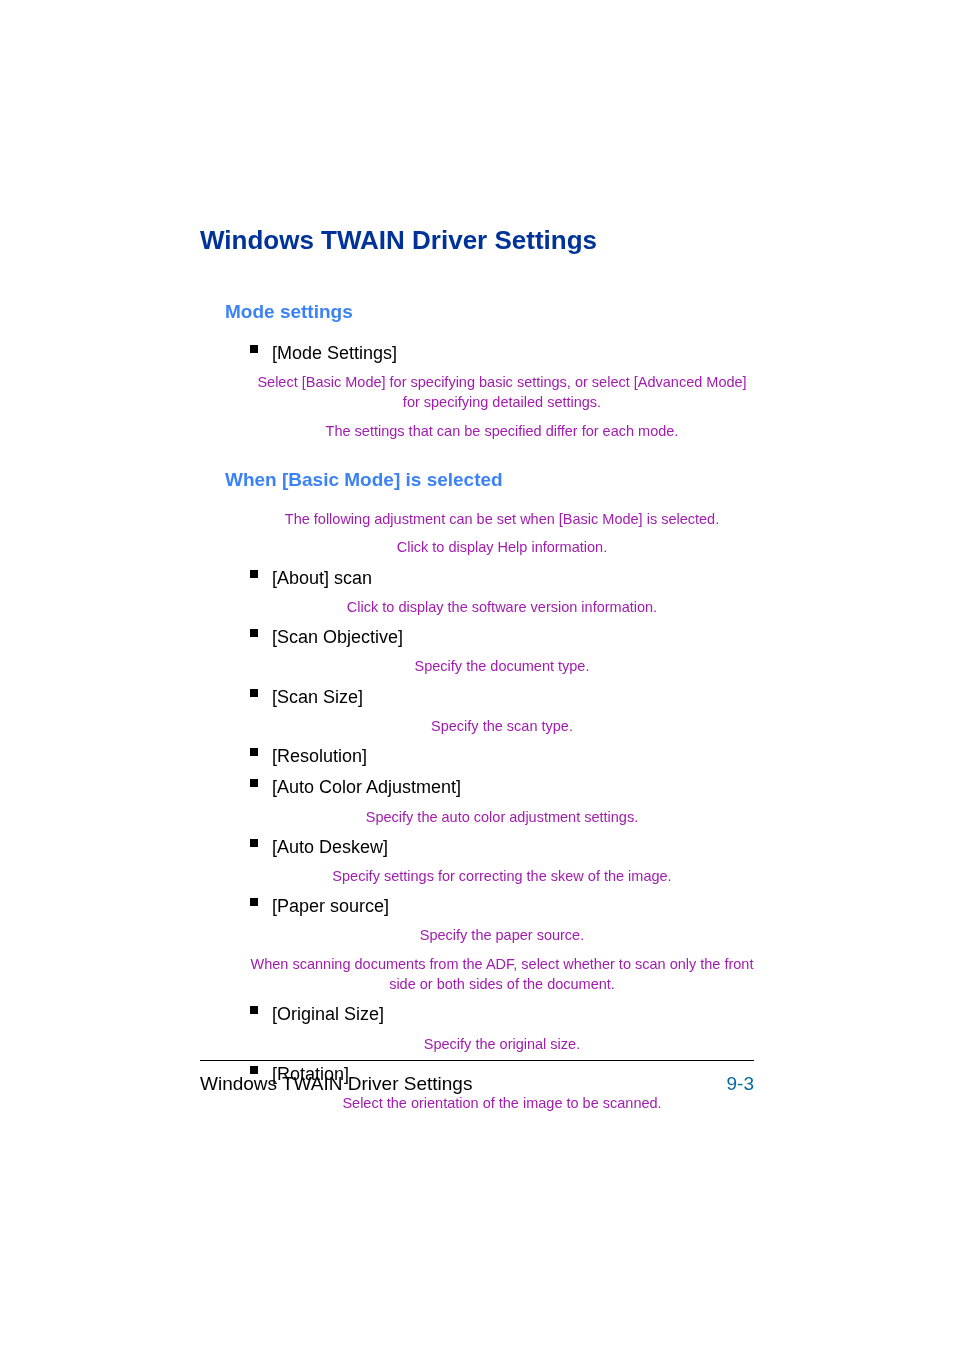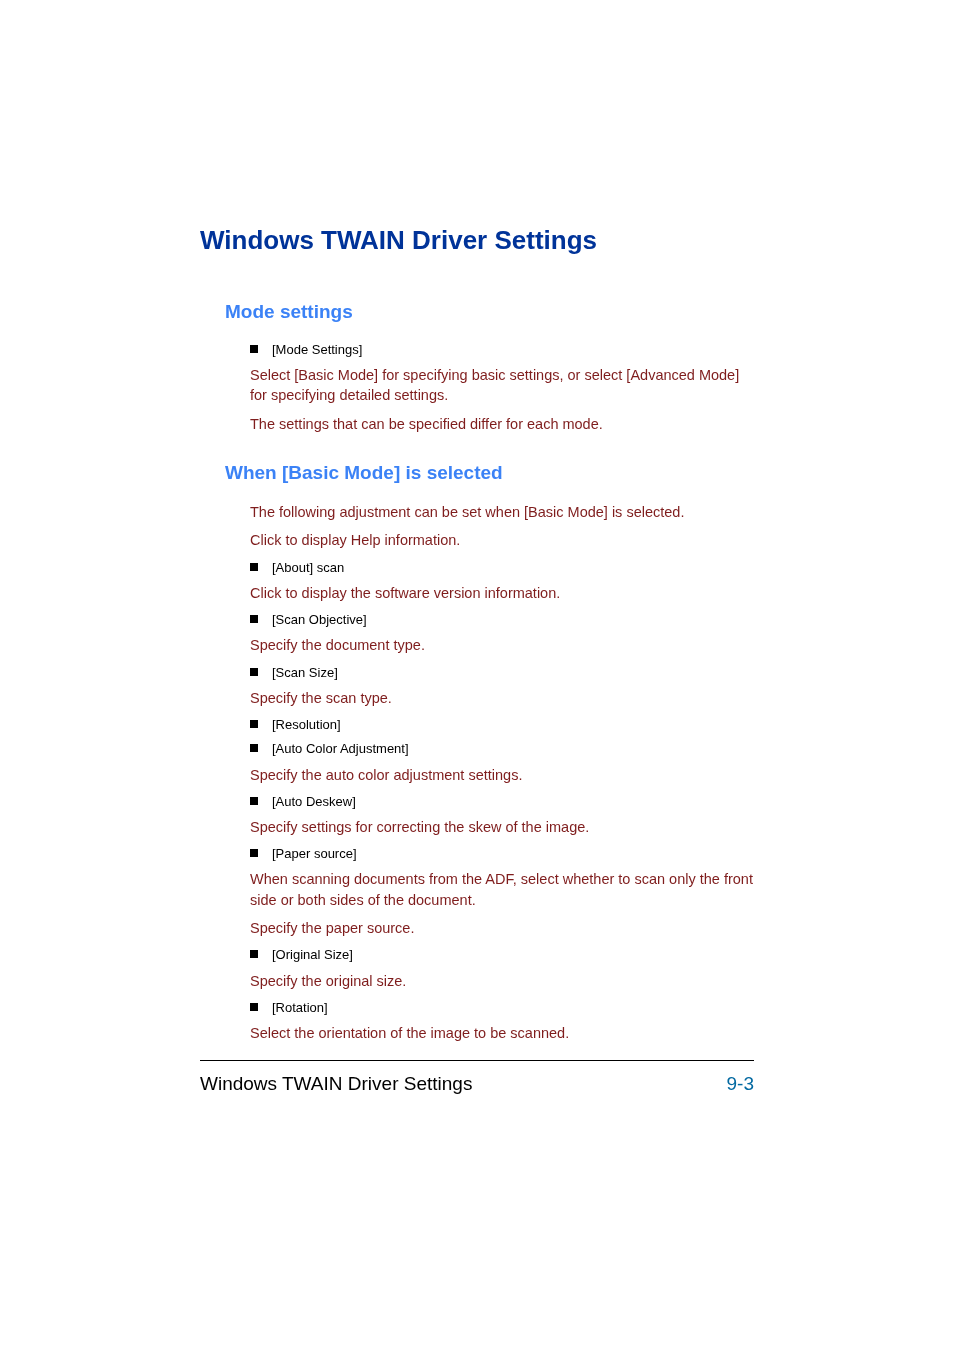--- a/index.html
+++ b/index.html
@@ -41,30 +41,31 @@
     }
     .bullet-square {
       width: 8px;
       height: 8px;
       background: #000000;
       margin-top: 4px;
       margin-right: 14px;
       flex-shrink: 0;
     }
     .bullet-text {
-      font-size: 13px;
+      font-size: 18px;
       color: #000000;
       line-height: 1.4;
     }
     .body-text {
       font-size: 14.5px;
-      color: #7f1d1d;
+      color: #a21caf;
       line-height: 1.4;
       margin-left: 50px;
       margin-bottom: 8px;
+      text-align: center;
     }
     .footer {
       position: absolute;
       bottom: 255px;
       left: 200px;
       right: 200px;
     }
     .footer-line {
       border: none;
       border-top: 1px solid #000000;
@@ -138,22 +139,22 @@
     <div class="bullet-item">
       <div class="bullet-square"></div>
       <div class="bullet-text">[Auto Deskew]</div>
     </div>
     <p class="body-text">Specify settings for correcting the skew of the image.</p>
 
     <div class="bullet-item">
       <div class="bullet-square"></div>
       <div class="bullet-text">[Paper source]</div>
     </div>
+    <p class="body-text">Specify the paper source.</p>
     <p class="body-text">When scanning documents from the ADF, select whether to scan only the front side or both sides of the document.</p>
-    <p class="body-text">Specify the paper source.</p>
 
     <div class="bullet-item">
       <div class="bullet-square"></div>
       <div class="bullet-text">[Original Size]</div>
     </div>
     <p class="body-text">Specify the original size.</p>
 
     <div class="bullet-item">
       <div class="bullet-square"></div>
       <div class="bullet-text">[Rotation]</div>

